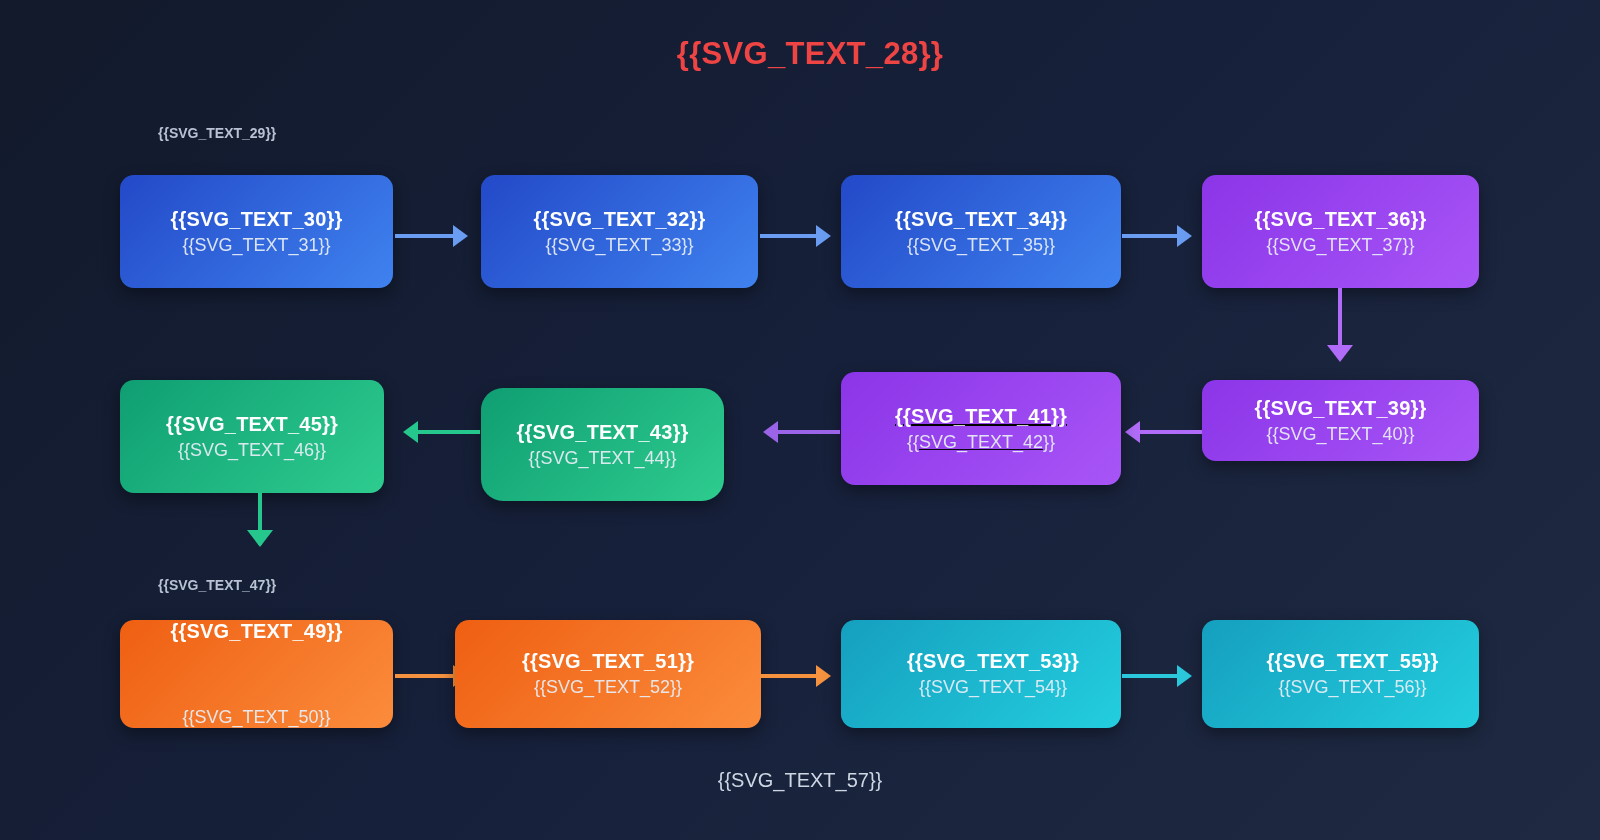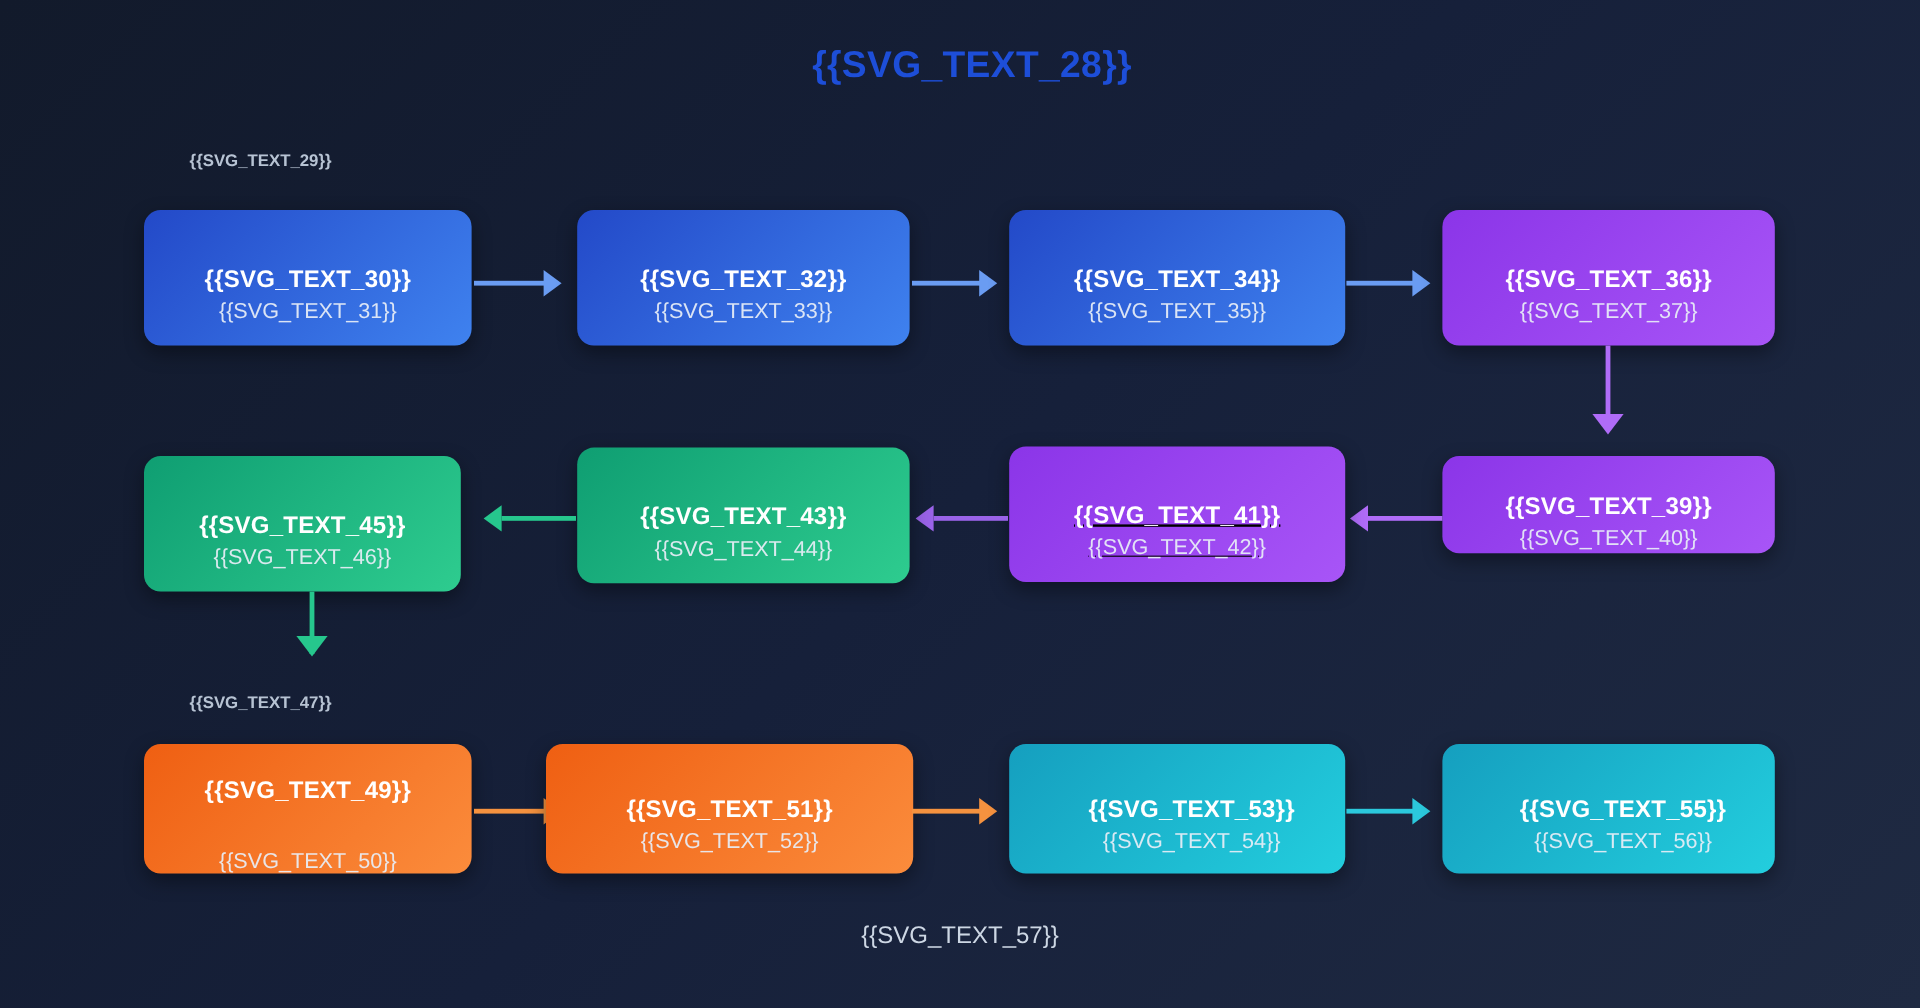--- a/index.html
+++ b/index.html
@@ -12,21 +12,21 @@
     background:linear-gradient(135deg, #121a2b 0%, #16203a 50%, #1f2a42 100%);
     position:relative;
   }
   #canvas { position:absolute; inset:0; }
 
   
   .title {
     position:absolute;
     top:36px; left:0; right:0;
     text-align:center;
-    color:#1d4ed8;
+    color:#ef4444;
     font-size:31px;
     font-weight:bold;
     letter-spacing:0.3px;
     padding-left:20px;
   }
 
   
   .footer {
     position:absolute;
     bottom:48px; left:0; right:0;
@@ -57,21 +57,20 @@
     box-shadow:0 6px 16px rgba(0,0,0,0.38);
     overflow:hidden;
   }
   .node .n-title {
     color:#ffffff;
     font-size:20px;
     font-weight:bold;
     letter-spacing:0.2px;
     text-align:center;
     line-height:1.1;
-    margin-top:28px;
   }
   .node .n-sub {
     color:#e8eef7;
     font-size:18px;
     font-weight:normal;
     text-align:center;
     line-height:1.1;
     opacity:0.93;
   }
 
@@ -157,21 +156,21 @@
   <div class="arrow-l" style="left:1125px; top:421px; color:#b06cf8;"></div>
 
   <div class="node g-purple" style="left:841px; top:372px; width:280px; height:113px;text-decoration:underline;">
     <div class="n-title">{{SVG_TEXT_41}}</div>
     <div class="n-sub">{{SVG_TEXT_42}}</div>
   </div>
 
   <div class="conn-h" style="left:778px; top:430px; width:62px; background:#9a63e8;"></div>
   <div class="arrow-l" style="left:763px; top:421px; color:#9a63e8;"></div>
 
-  <div class="node g-green" style="left:481px; top:373px; width:277px; height:113px;">
+  <div class="node g-green" style="left:481px; top:388px; width:243px; height:113px;border-radius:22px;">
     <div class="n-title">{{SVG_TEXT_43}}</div>
     <div class="n-sub">{{SVG_TEXT_44}}</div>
   </div>
 
   <div class="conn-h" style="left:418px; top:430px; width:62px; background:#26c78d;"></div>
   <div class="arrow-l" style="left:403px; top:421px; color:#26c78d;"></div>
 
   <div class="node g-green" style="left:120px; top:380px; width:264px; height:113px;">
     <div class="n-title">{{SVG_TEXT_45}}</div>
     <div class="n-sub">{{SVG_TEXT_46}}</div>

